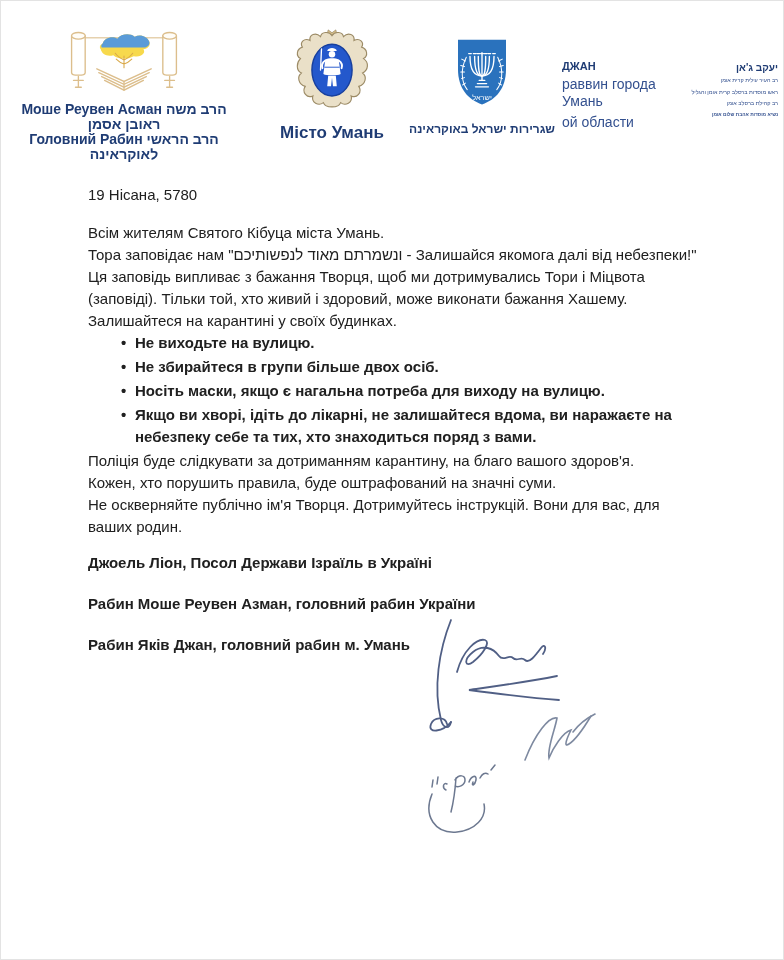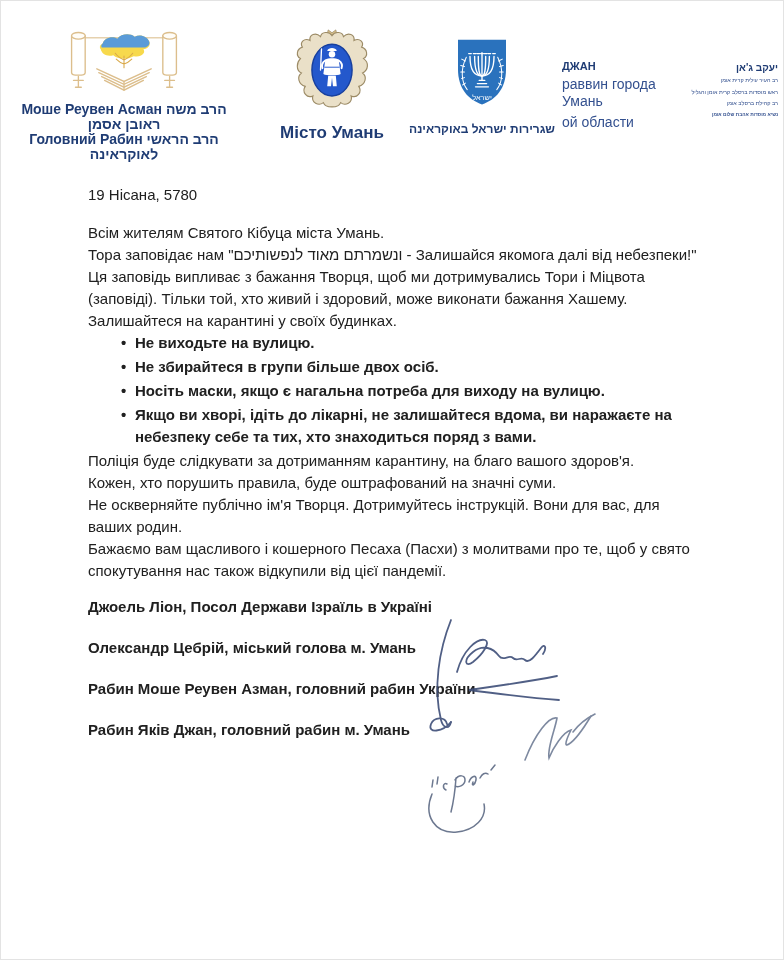--- a/index.html
+++ b/index.html
@@ -159,25 +159,23 @@
       </li>
       <li>
         <span class="b-dot">•</span>
         <span class="b-txt">Якщо ви хворі, ідіть до лікарні, не залишайтеся вдома, ви наражаєте на небезпеку себе та тих, хто знаходиться поряд з вами.</span>
       </li>
     </ul>
 
     <p>Поліція буде слідкувати за дотриманням карантину, на благо вашого здоров'я.</p>
     <p>Кожен, хто порушить правила, буде оштрафований на значні суми.</p>
     <p>Не оскверняйте публічно ім'я Творця. Дотримуйтесь інструкцій. Вони для вас, для ваших родин.</p>
-    <p>Бажаємо вам щасливого і кошерного Песаха (Пасхи) з молитвами про те, щоб у свято спокутування нас також відкупили від цієї пандемії.</p>
 
     <div class="signatories">
       <p>Джоель Ліон, Посол Держави Ізраїль в Україні</p>
-      <p>Олександр Цебрій, міський голова м. Умань</p>
       <p>Рабин Моше Реувен Азман, головний рабин України</p>
       <p>Рабин Яків Джан, головний рабин м. Умань</p>
     </div>
   </main>
 
   <svg class="sig-overlay" width="235" height="260" viewBox="0 0 235 260">
 
     <g stroke="#3e4e78" stroke-width="1.8" fill="none" stroke-linecap="round" opacity="0.9">
       <path d="M52,66 C58,44 72,32 80,34 C86,36 78,48 68,56 C60,62 58,54 68,46 C78,38 88,42 94,50 C98,56 104,48 108,52 C112,56 116,50 120,54 C124,58 130,50 136,42 C140,37 142,42 138,48"></path>
       <path d="M152,70 C122,76 92,80 64,84 C94,88 124,92 154,94"></path>

